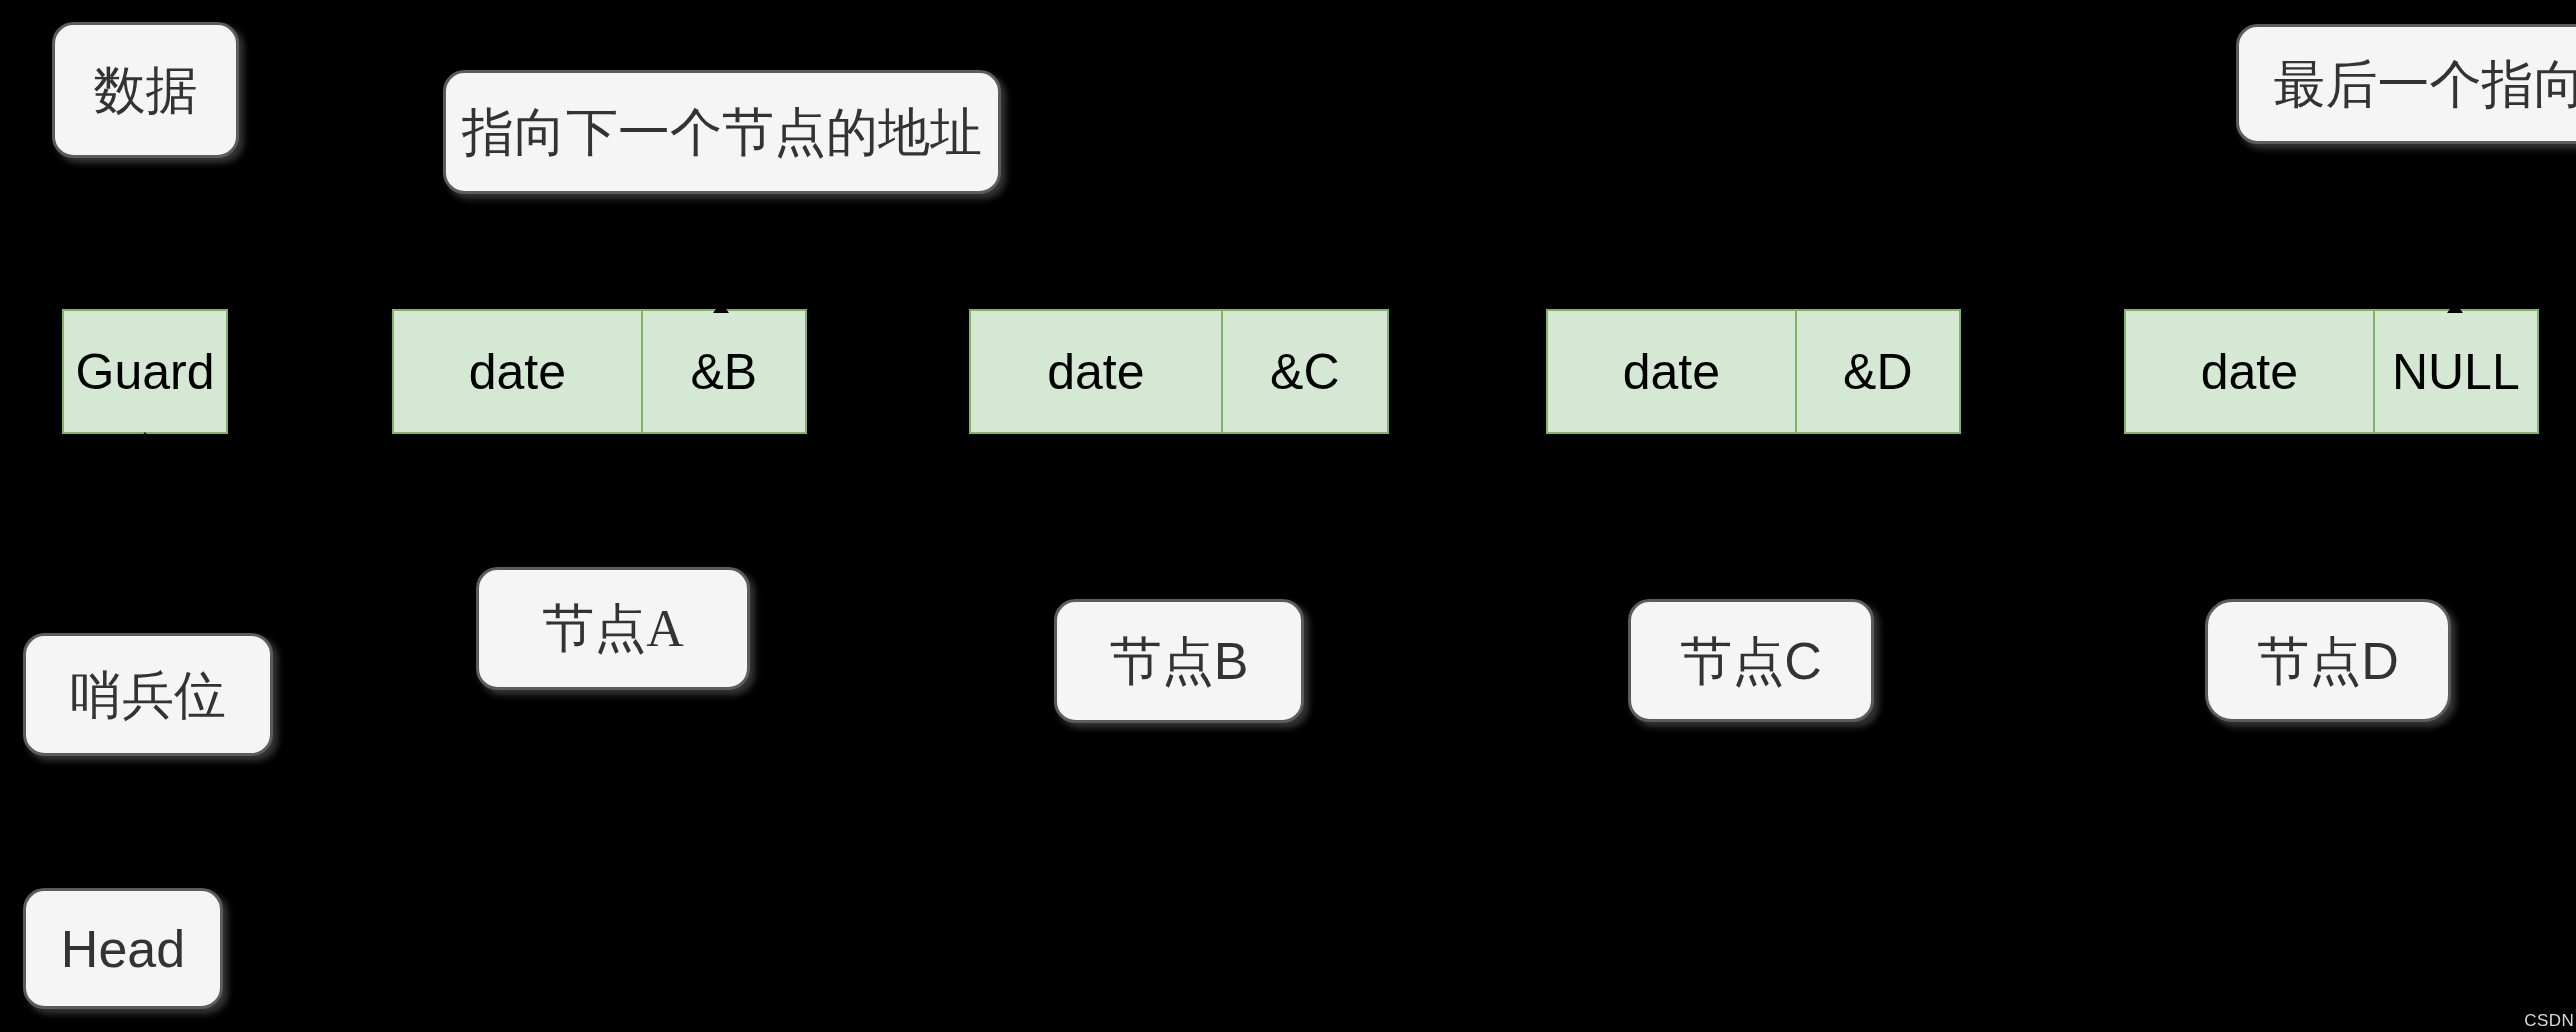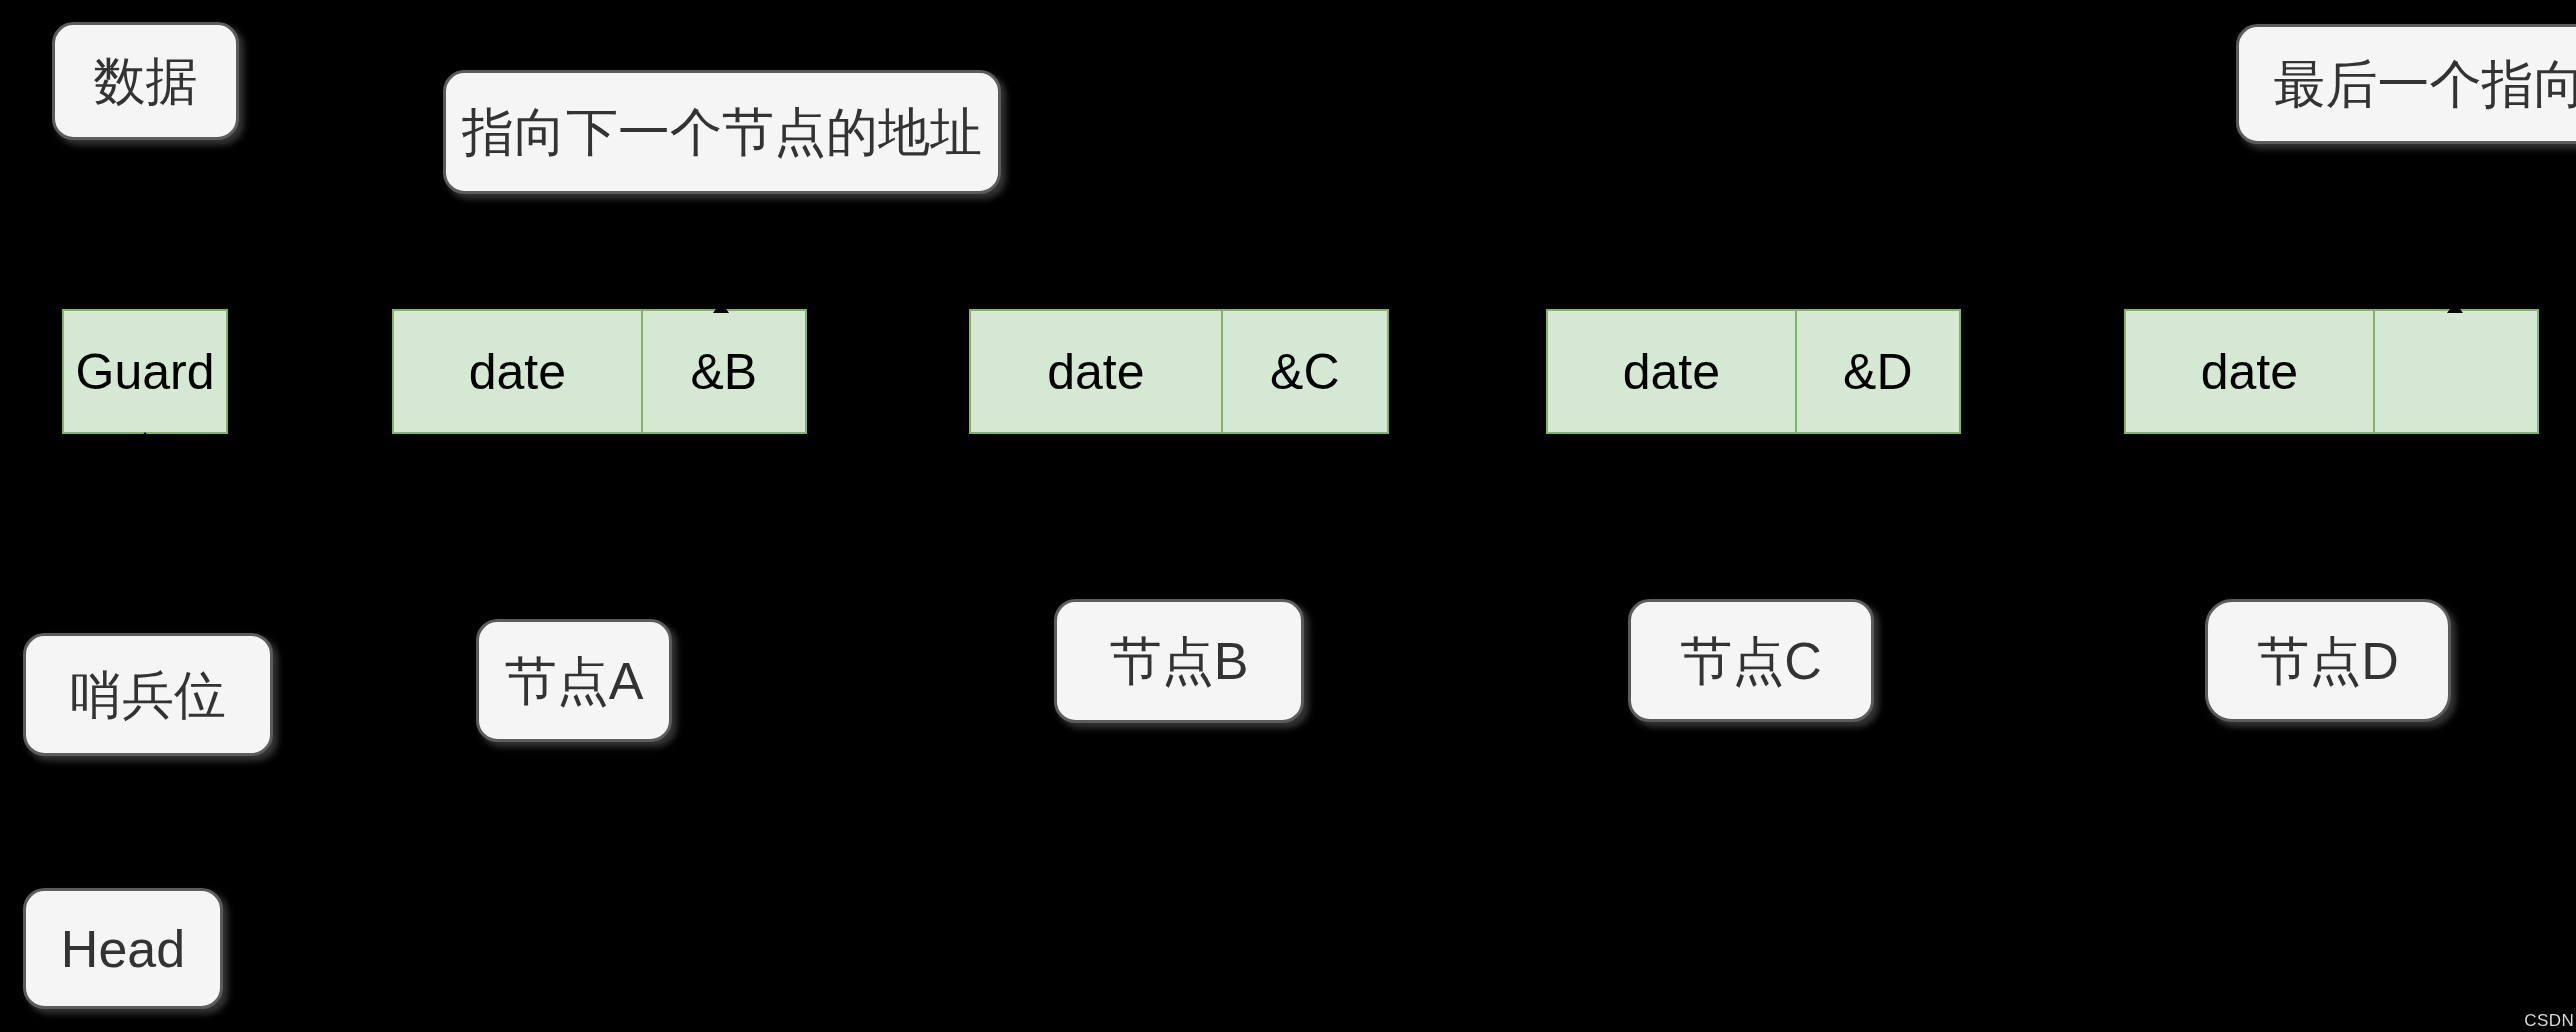--- a/index.html
+++ b/index.html
@@ -37,21 +37,21 @@
   .watermark{
     position:absolute;right:8.2px;bottom:3.1px;font-size:17px;line-height:1;
     color:var(--watermark-text);letter-spacing:0.5px;
   }
 </style>
 </head>
 <body>
 
 <div class="stage">
 
-  <div class="note" style="left:52px;top:22px;width:187px;height:118px;">数据</div>
+  <div class="note" style="left:52px;top:22px;width:187px;height:136px;">数据</div>
 
   <div class="note" style="left:443px;top:22px;width:558px;height:124px;margin-top:48px;">指向下一个节点的地址</div>
 
   <div class="note" style="left:2236px;top:24px;width:439px;height:120px;">最后一个指向空</div>
 
   <div class="gbox" style="left:62px;top:309px;width:166px;height:125px;">
     <div class="cell cell-single">Guard</div>
   </div>
 
   <div class="gbox" style="left:392px;top:309px;width:415px;height:125px;">
@@ -64,30 +64,31 @@
     <div class="cell cell-ptr">&amp;C</div>
   </div>
 
   <div class="gbox" style="left:1546px;top:309px;width:415px;height:125px;">
     <div class="cell cell-data">date</div>
     <div class="cell cell-ptr">&amp;D</div>
   </div>
 
   <div class="gbox" style="left:2124px;top:309px;width:415px;height:125px;">
     <div class="cell cell-data">date</div>
+    <div class="cell cell-ptr">NULL</div>
   </div>
 
   <div class="notch" style="left:713px;top:302px;"></div>
   <div class="notch" style="left:2447px;top:302px;"></div>
   <div class="notch" style="left:137px;top:432px;"></div>
   <div class="notch" style="left:140px;top:717px;"></div>
 
   <div class="note" style="left:23px;top:633px;width:250px;height:123px;">哨兵位</div>
 
-  <div class="note" style="left:476px;top:619px;width:196px;height:123px;">节点A</div>
+  <div class="note" style="left:476px;top:567px;width:274px;height:123px;font-family:Liberation Serif, serif;">节点A</div>
 
   <div class="note" style="left:1628px;top:599px;width:246px;height:123px;">节点C</div>
 
   <div class="note" style="left:1054px;top:599px;width:250px;height:124px;">节点B</div>
 
   <div class="note" style="left:2205px;top:599px;width:246px;height:123px;border-radius:27px;">节点D</div>
 
   <div class="note" style="left:23px;top:888px;width:200px;height:121px;">Head</div>
 
   <div class="watermark">CSDN @十里坡小白</div>

